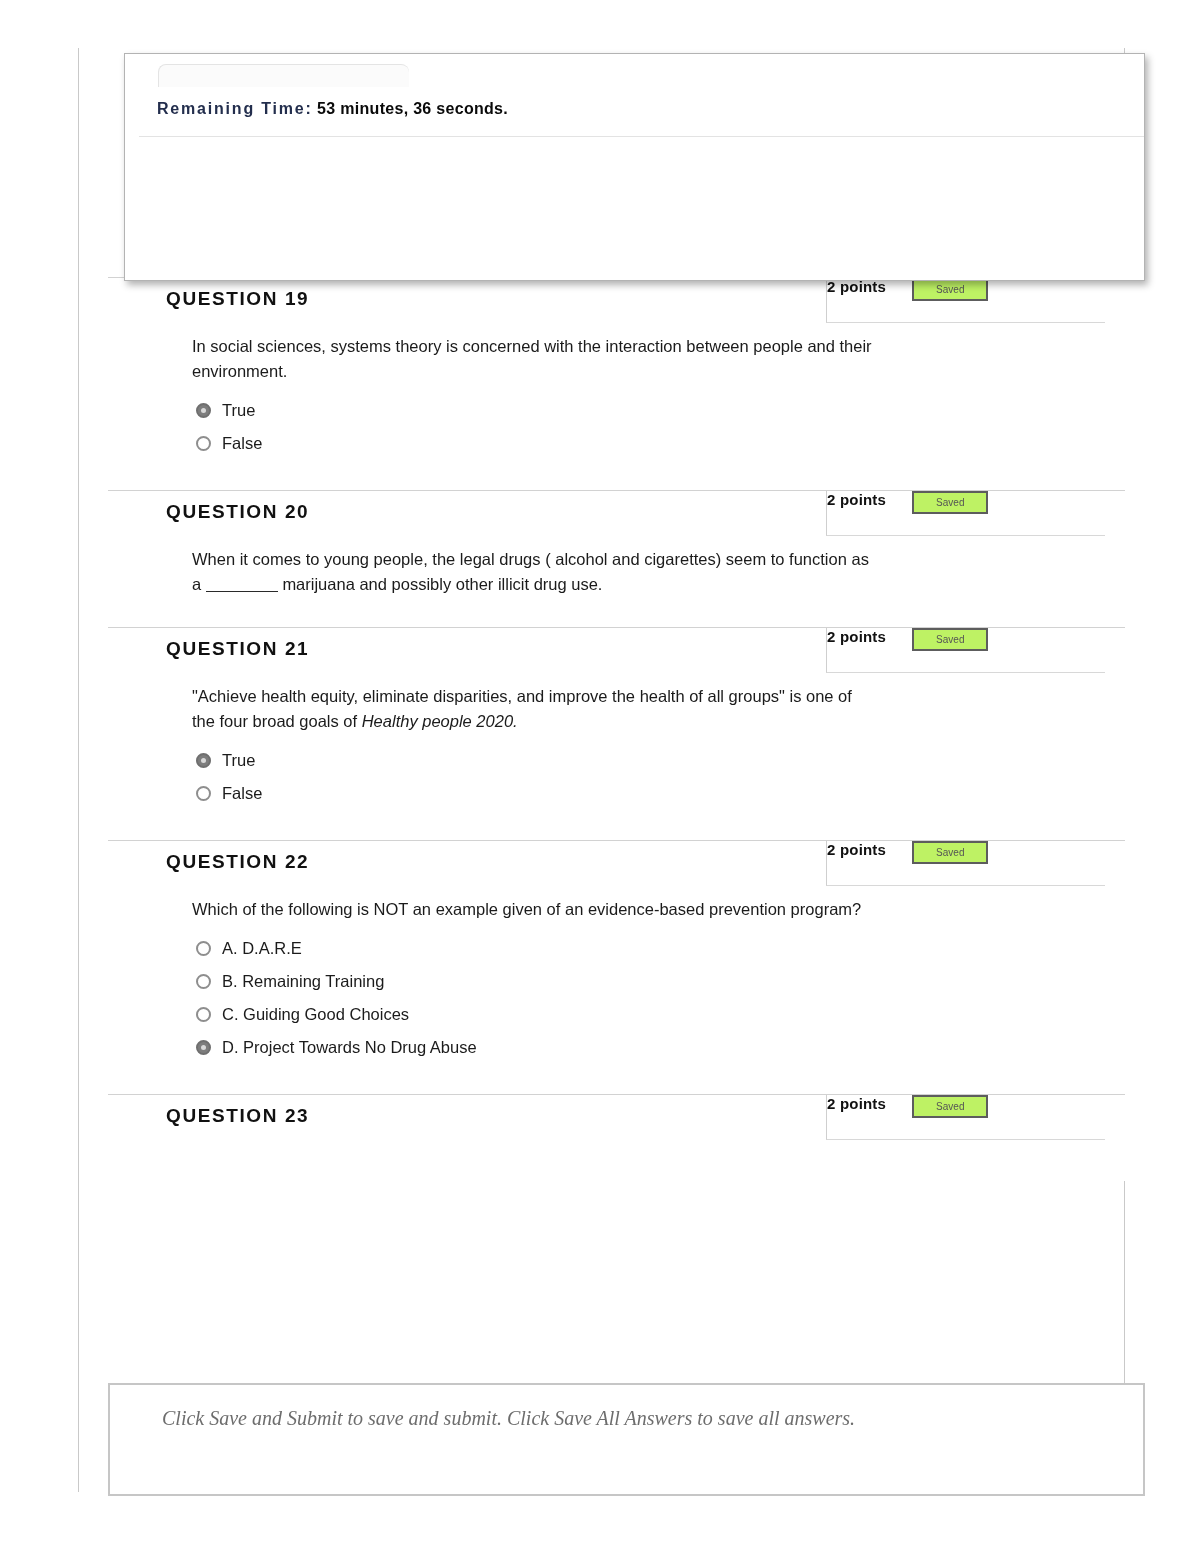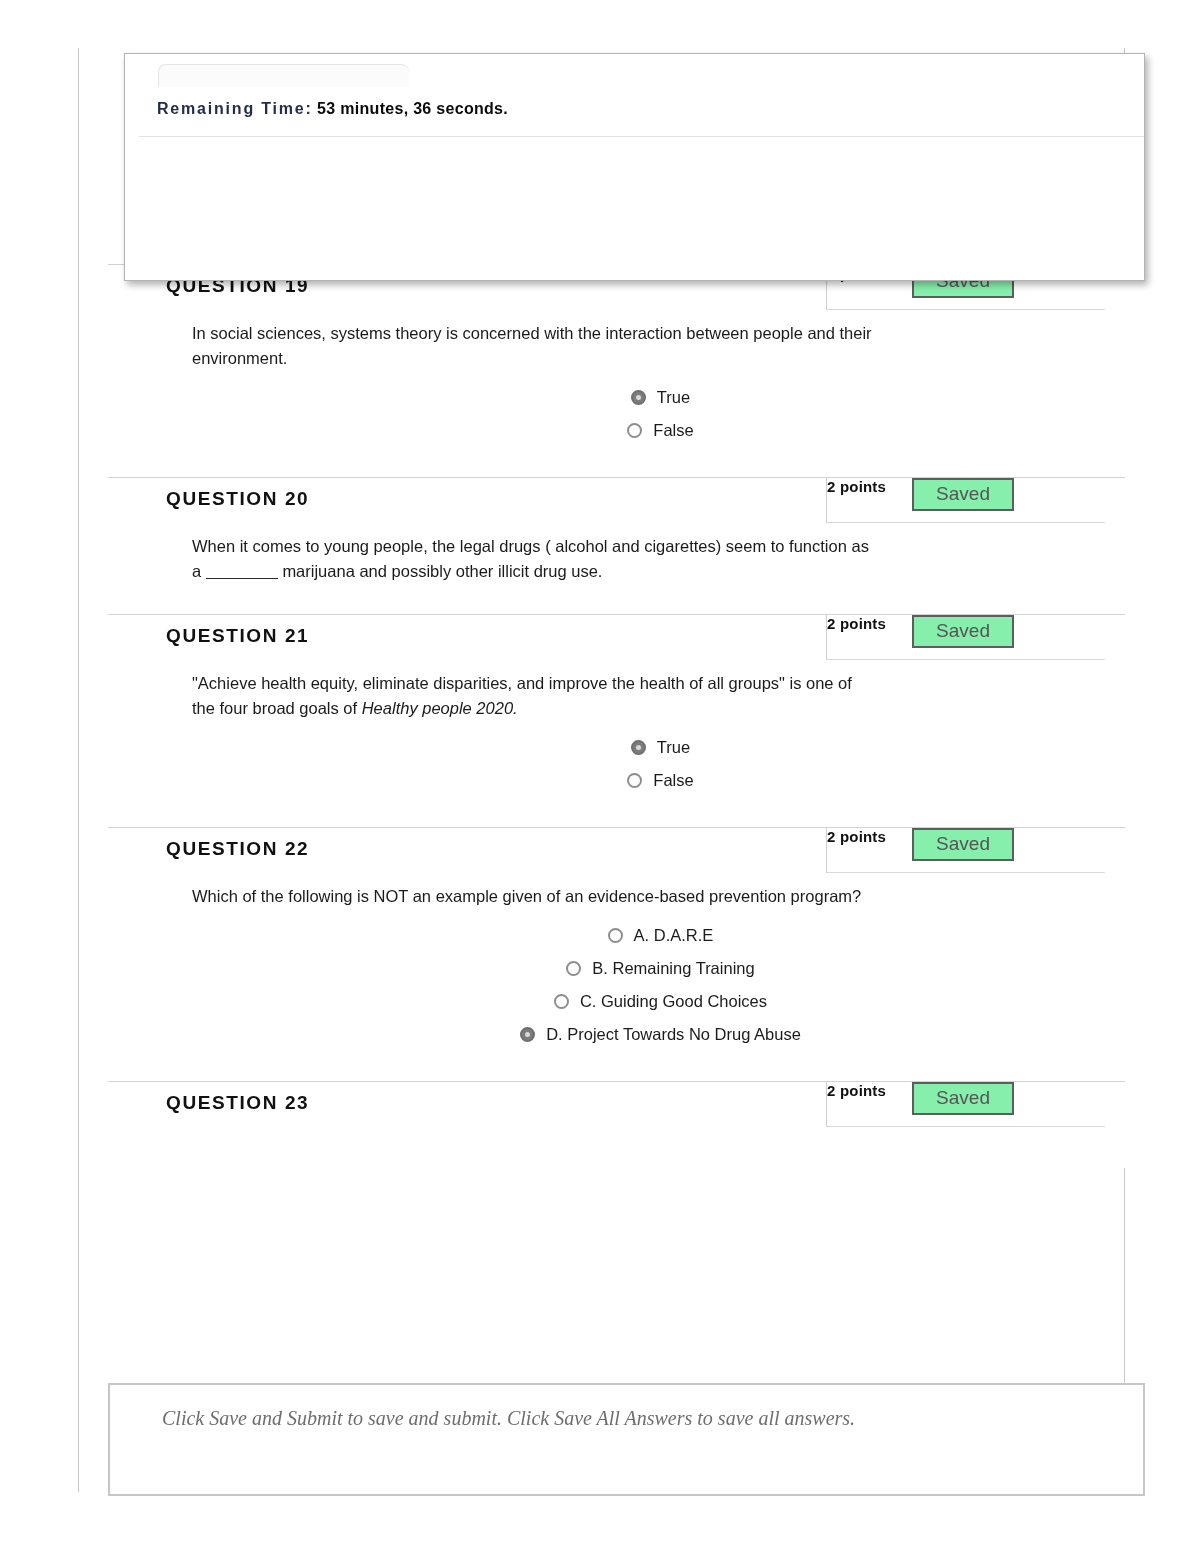--- a/index.html
+++ b/index.html
@@ -25,21 +25,21 @@
     border-left: 1px solid #c9c9c9;
     border-right: 1px solid #c9c9c9;
     box-sizing: border-box;
     background: #ffffff;
   }
 
   
   #questions {
     position: absolute;
     left: 108px;
-    top: 264px;
+    top: 277px;
     width: 1017px;
   }
 
   .question-block {
     position: relative;
     background: #ffffff;
   }
   .question-sep {
     height: 1px;
     background: #d2d2d2;
@@ -76,23 +76,23 @@
   .q-points {
     font-size: 15px;
     font-weight: bold;
     color: #111111;
     letter-spacing: 0.2px;
     white-space: nowrap;
   }
   .q-saved {
     margin-left: 26px;
     border: 2px solid #5d5d5d;
-    background: #86efac;
+    background: #bef264;
     color: #555555;
-    font-size: 19px;
+    font-size: 10px;
     padding: 4px 22px;
     line-height: 1.1;
     white-space: nowrap;
   }
 
   .question-body {
     padding: 12px 0 0 0;
   }
   .q-text {
     margin-left: 84px;
@@ -111,21 +111,20 @@
     vertical-align: -2px;
   }
 
   .options {
     margin: 10px 0 0 88px;
   }
   .option-row {
     display: flex;
     align-items: center;
     height: 33px;
-    justify-content: center;
   }
   .radio {
     width: 15px;
     height: 15px;
     border-radius: 50%;
     box-sizing: border-box;
     flex: 0 0 auto;
     margin-right: 11px;
   }
   .radio.off {

